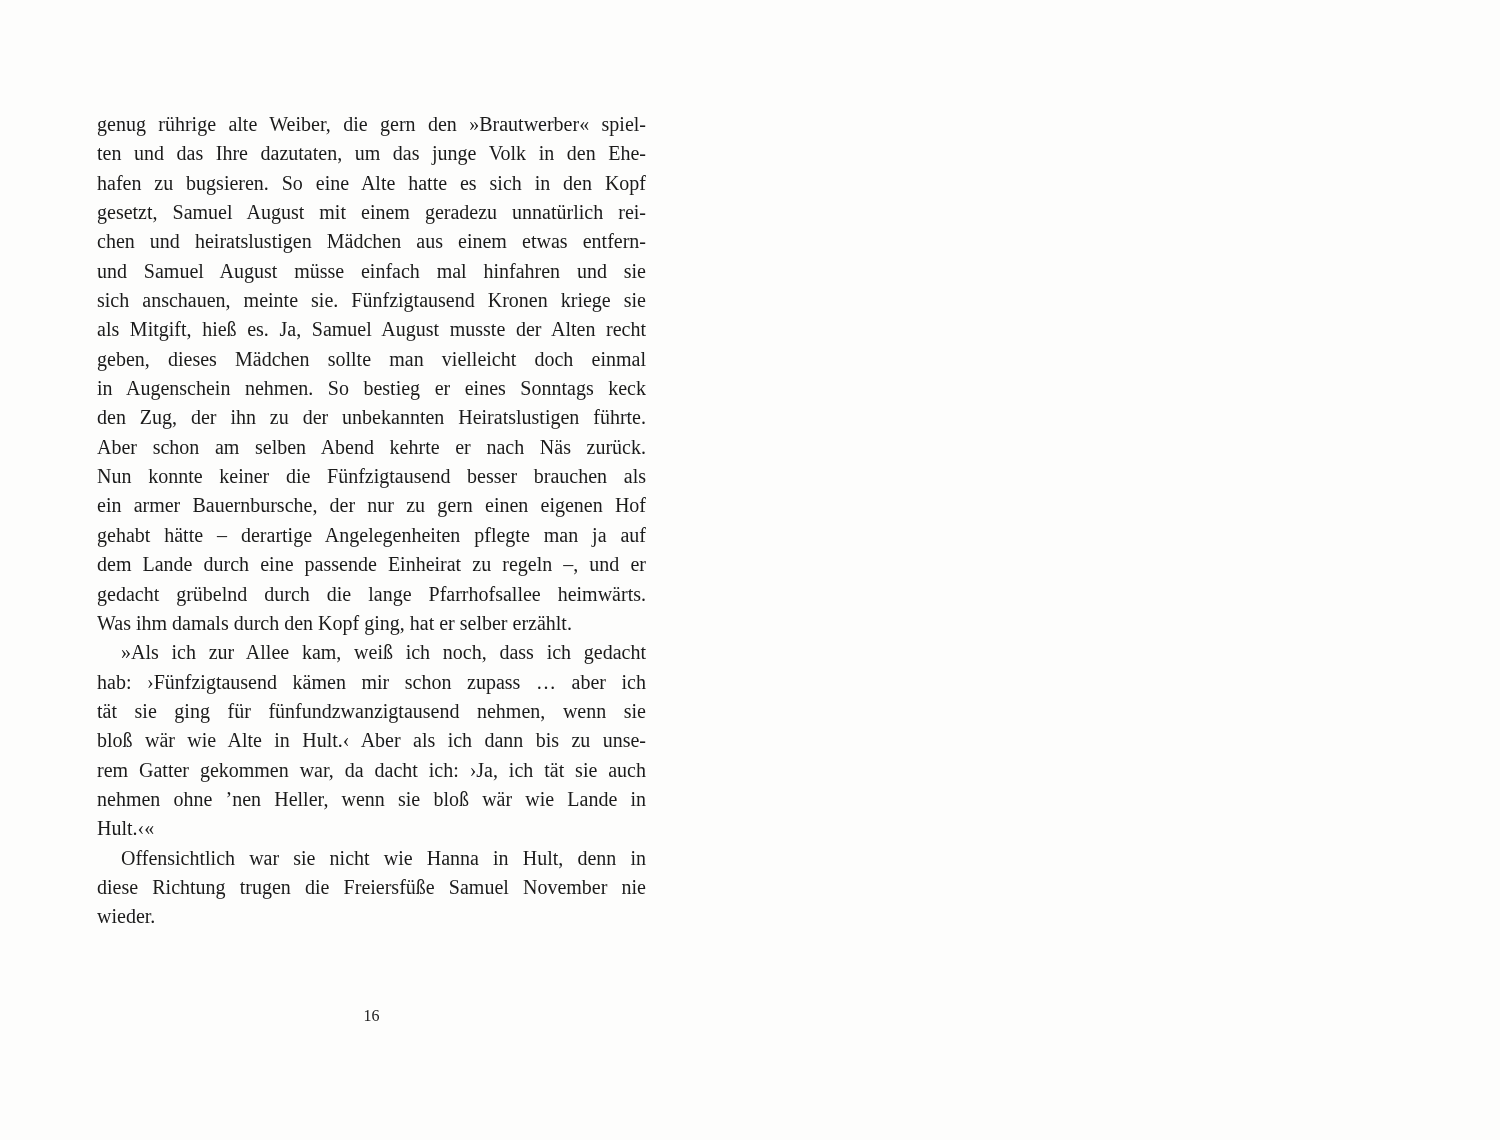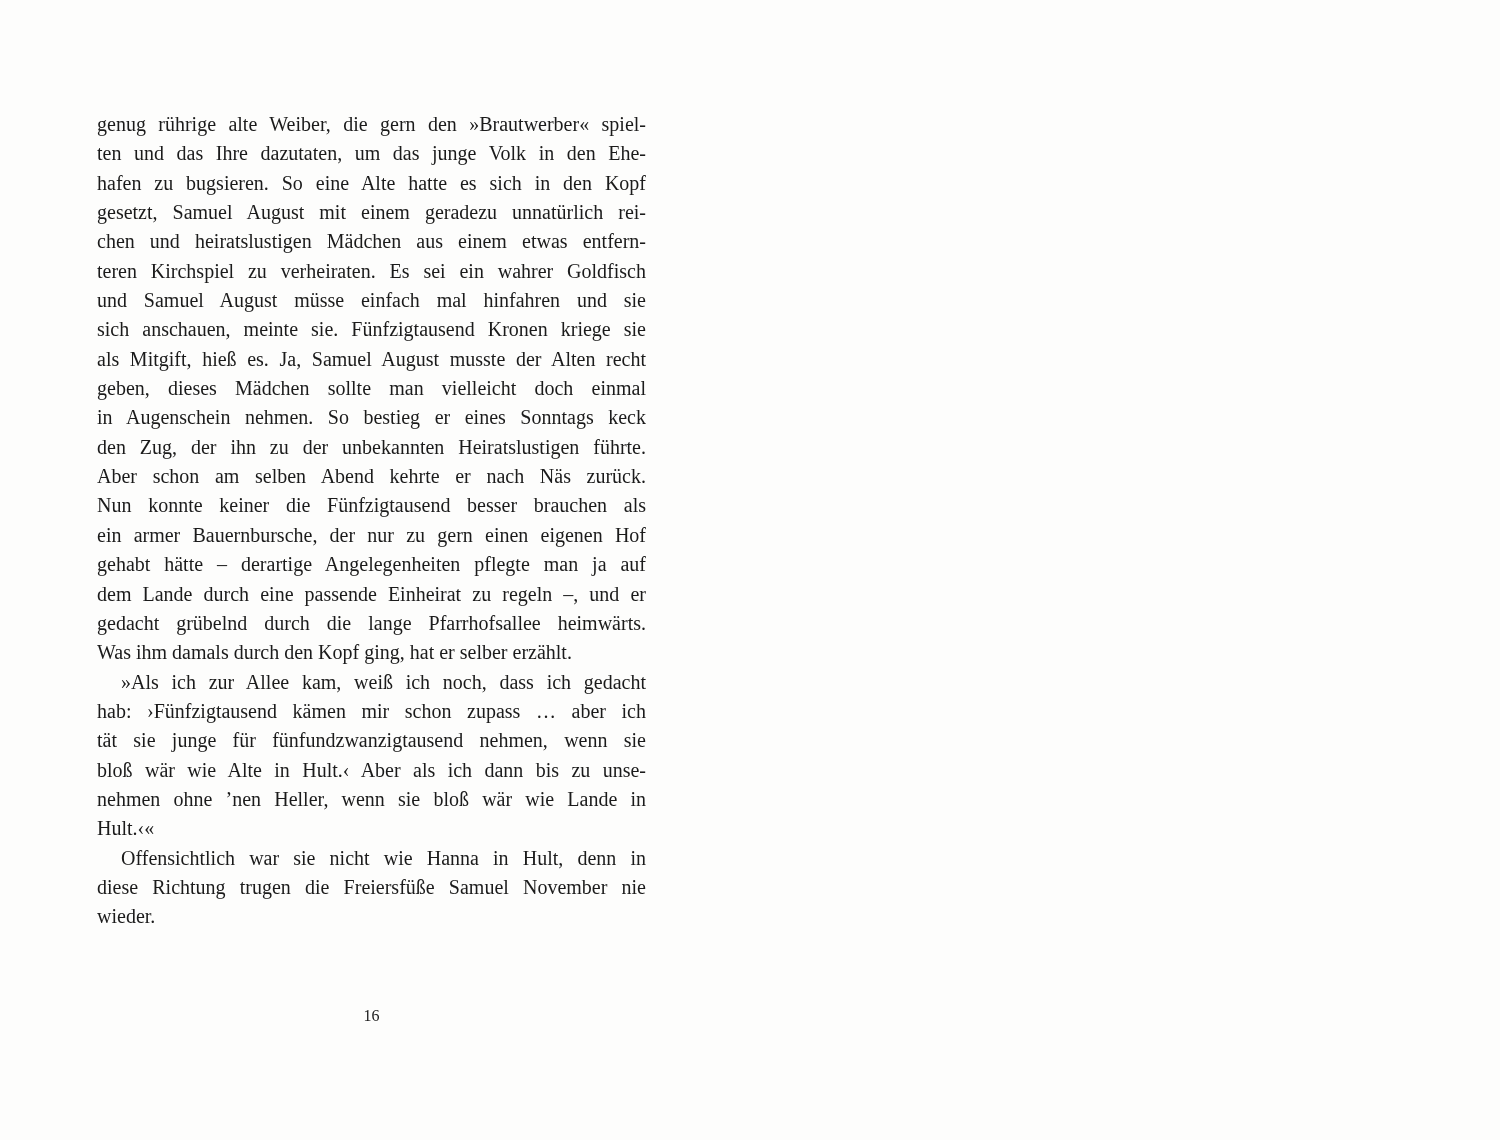--- a/index.html
+++ b/index.html
@@ -29,40 +29,40 @@
 <div class="spread">
 
   <section class="page page-left">
     <div class="text-block">
         <div class="para">
           <div class="line">genug rührige alte Weiber, die gern den »Brautwerber« spiel-</div>
           <div class="line">ten und das Ihre dazutaten, um das junge Volk in den Ehe-</div>
           <div class="line">hafen zu bugsieren. So eine Alte hatte es sich in den Kopf</div>
           <div class="line">gesetzt, Samuel August mit einem geradezu unnatürlich rei-</div>
           <div class="line">chen und heiratslustigen Mädchen aus einem etwas entfern-</div>
-          <div class="line">teren Kirchspiel zu verheiraten. Es sei ein wahrer Goldfisch</div>
           <div class="line">und Samuel August müsse einfach mal hinfahren und sie</div>
           <div class="line">sich anschauen, meinte sie. Fünfzigtausend Kronen kriege sie</div>
           <div class="line">als Mitgift, hieß es. Ja, Samuel August musste der Alten recht</div>
           <div class="line">geben, dieses Mädchen sollte man vielleicht doch einmal</div>
           <div class="line">in Augenschein nehmen. So bestieg er eines Sonntags keck</div>
           <div class="line">den Zug, der ihn zu der unbekannten Heiratslustigen führte.</div>
           <div class="line">Aber schon am selben Abend kehrte er nach Näs zurück.</div>
           <div class="line">Nun konnte keiner die Fünfzigtausend besser brauchen als</div>
           <div class="line">ein armer Bauernbursche, der nur zu gern einen eigenen Hof</div>
           <div class="line">gehabt hätte – derartige Angelegenheiten pflegte man ja auf</div>
           <div class="line">dem Lande durch eine passende Einheirat zu regeln –, und er</div>
           <div class="line">gedacht grübelnd durch die lange Pfarrhofsallee heimwärts.</div>
           <div class="line last">Was ihm damals durch den Kopf ging, hat er selber erzählt.</div>
         </div>
         <div class="para">
           <div class="line first-indent">»Als ich zur Allee kam, weiß ich noch, dass ich gedacht</div>
           <div class="line">hab: ›Fünfzigtausend kämen mir schon zupass … aber ich</div>
-          <div class="line">tät sie junge für fünfundzwanzigtausend nehmen, wenn sie</div>
+          <div class="line">tät sie ging für fünfundzwanzigtausend nehmen, wenn sie</div>
           <div class="line">bloß wär wie Alte in Hult.‹ Aber als ich dann bis zu unse-</div>
+          <div class="line">rem Gatter gekommen war, da dacht ich: ›Ja, ich tät sie auch</div>
           <div class="line">nehmen ohne ’nen Heller, wenn sie bloß wär wie Lande in</div>
           <div class="line last">Hult.‹«</div>
         </div>
         <div class="para">
           <div class="line first-indent">Offensichtlich war sie nicht wie Hanna in Hult, denn in</div>
           <div class="line">diese Richtung trugen die Freiersfüße Samuel November nie</div>
           <div class="line last">wieder.</div>
         </div>
       </div>
     <div class="folio">16</div>

